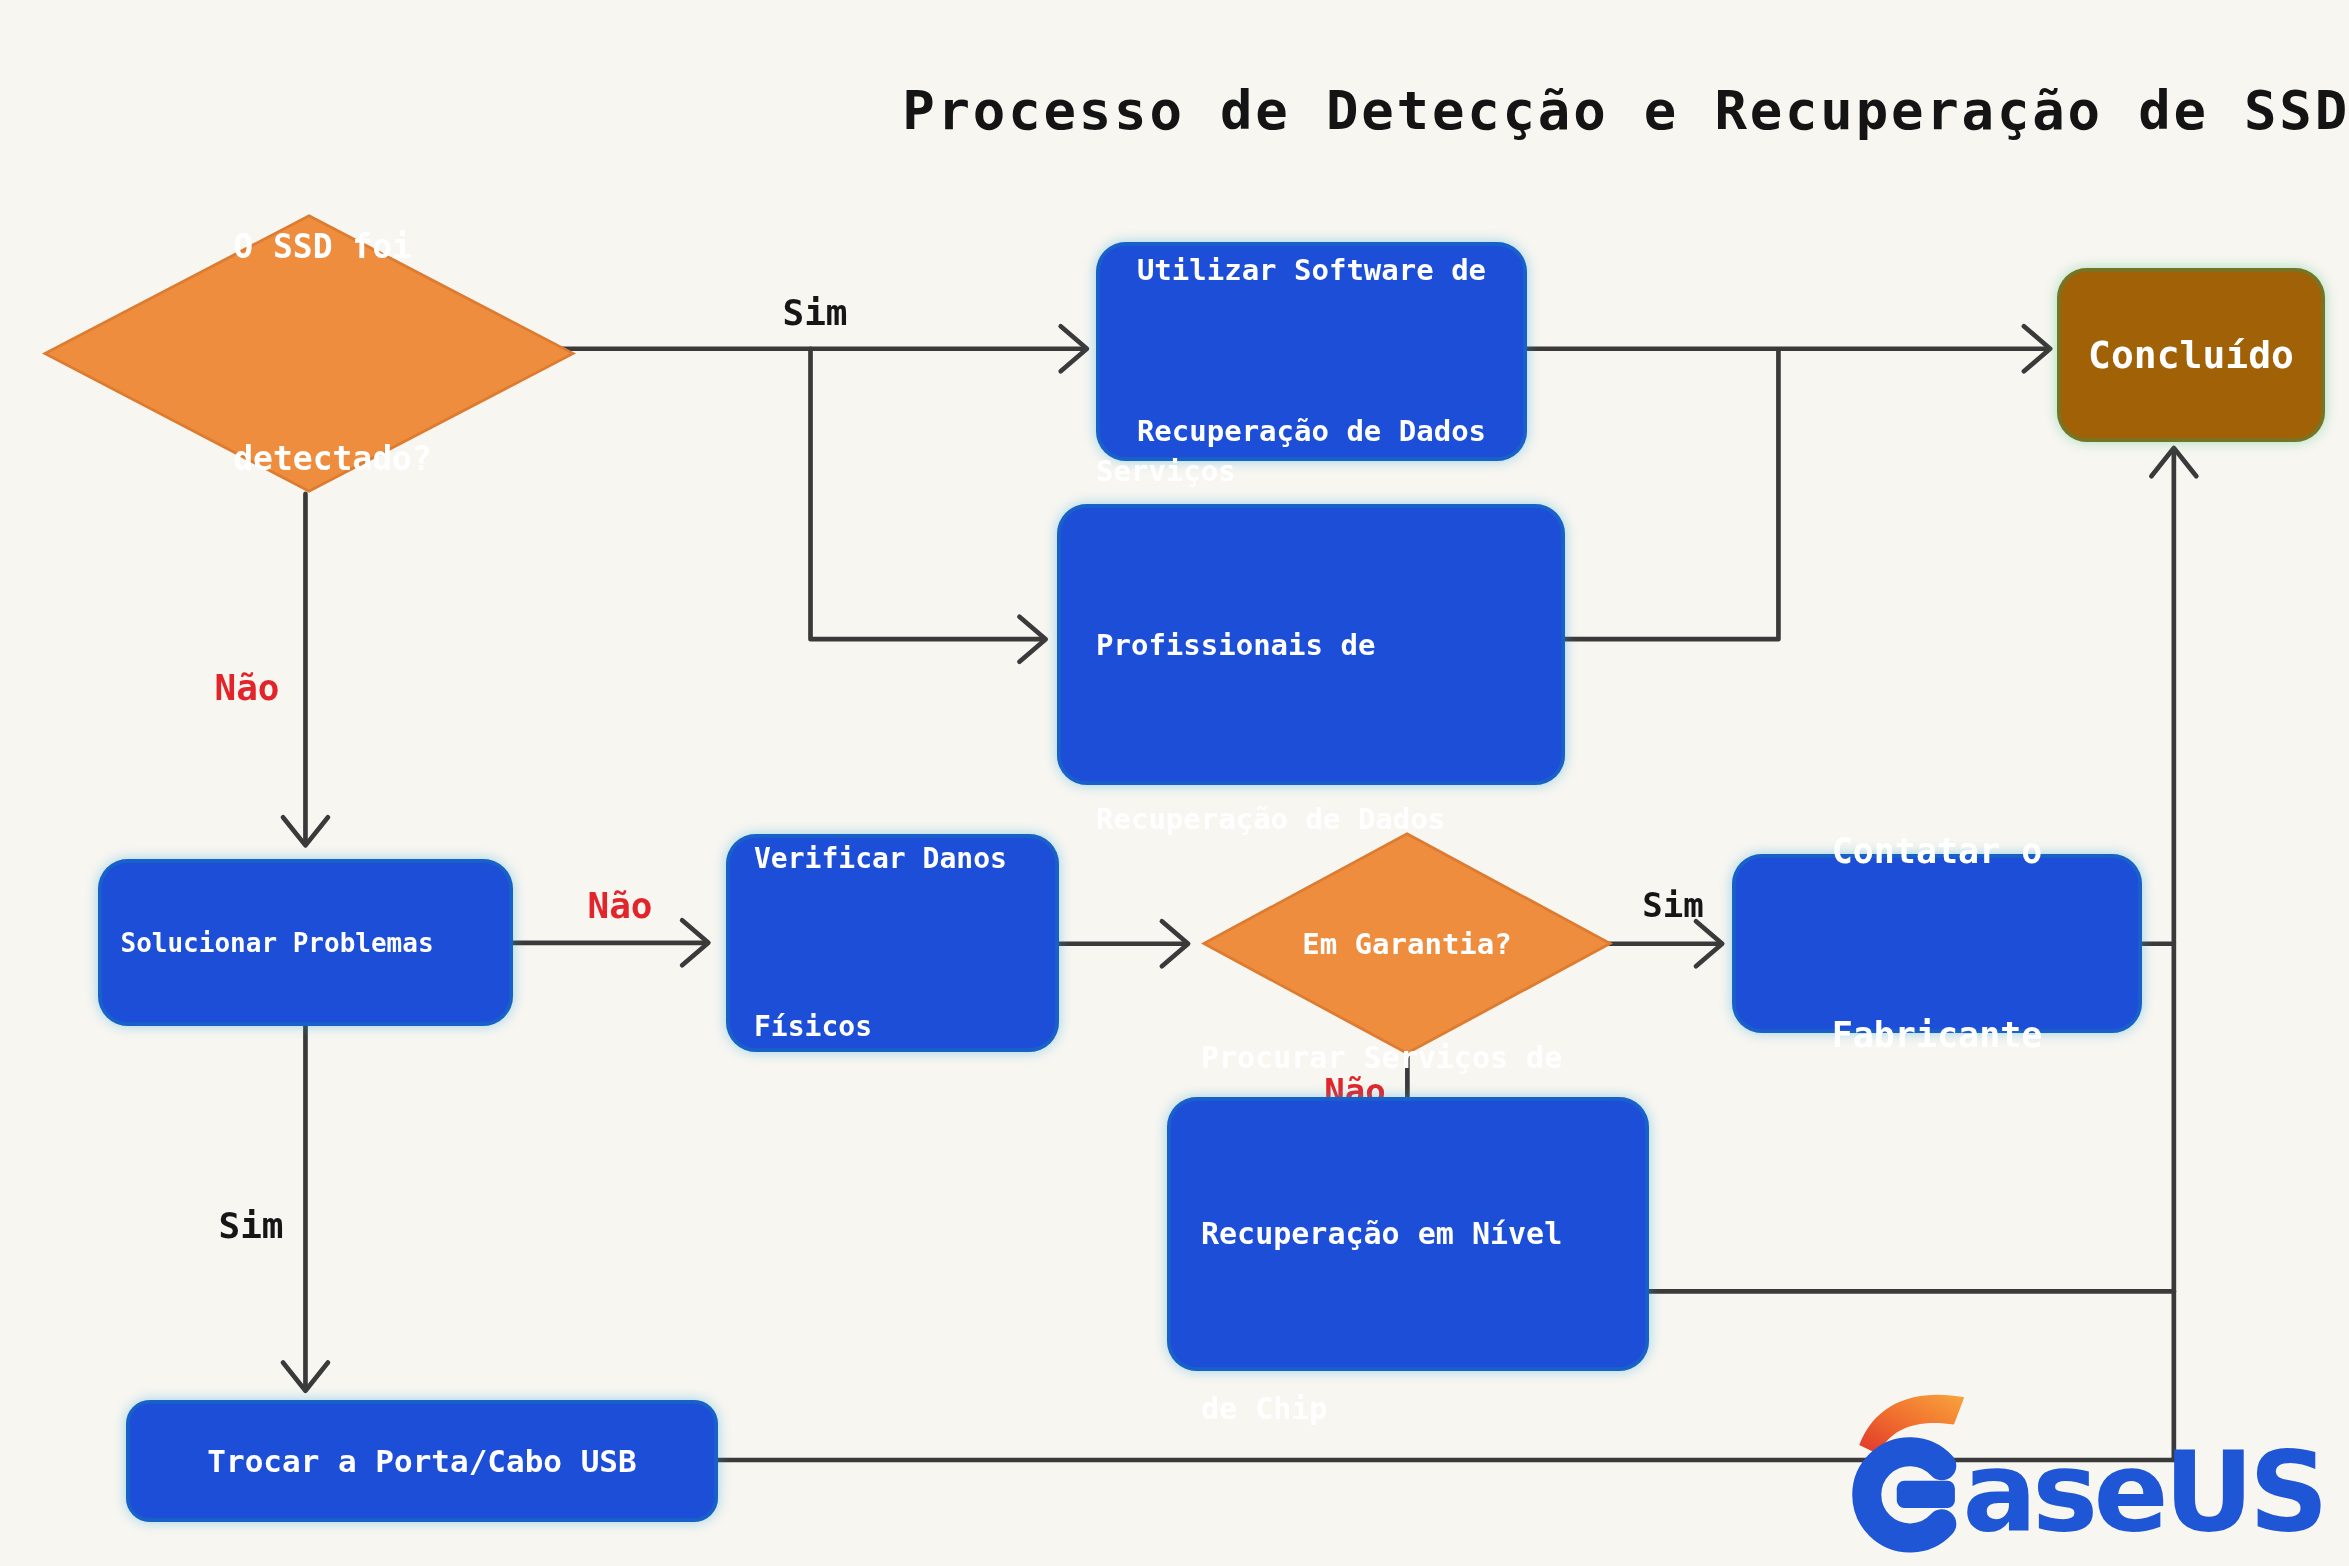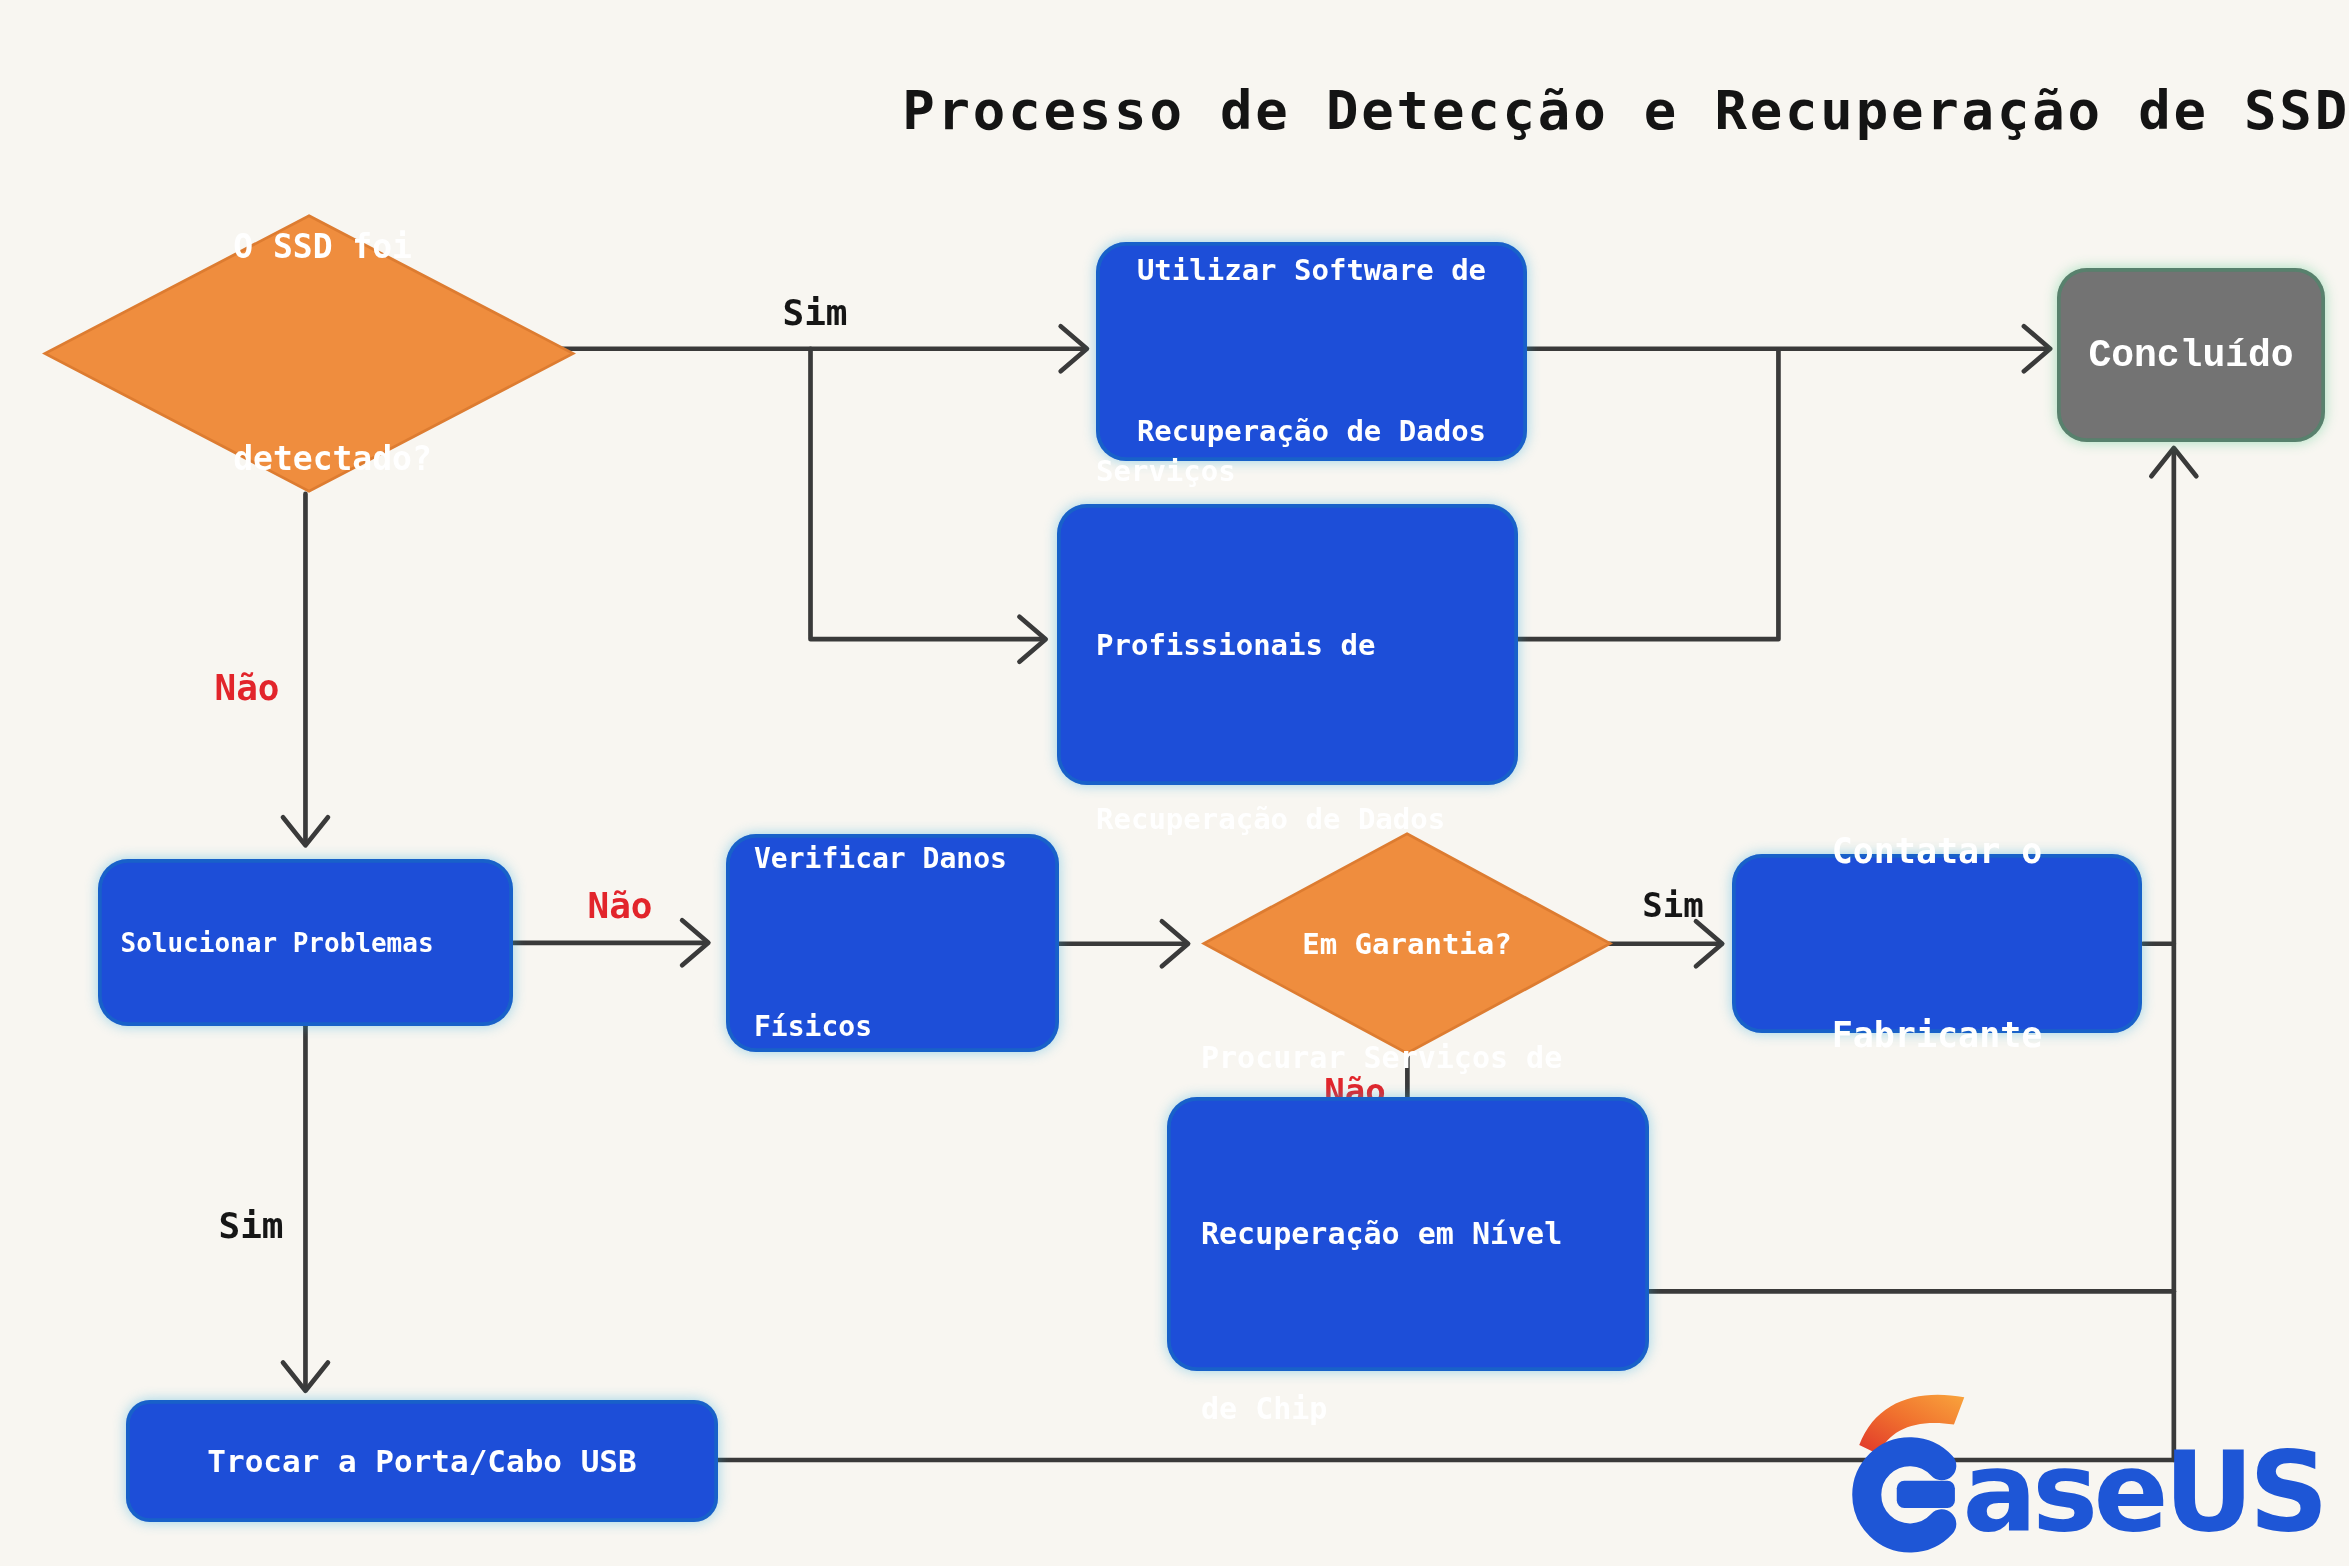--- a/index.html
+++ b/index.html
@@ -22,23 +22,22 @@
     z-index:2;
   }
   .node{position:absolute;z-index:2;display:flex;align-items:center;justify-content:center;}
   .rect{
     background:#1d4ed8;
     border-radius:30px;
     box-shadow:inset 0 0 0 3.7px rgba(16,134,176,.35), 0 0 13px rgba(41,168,219,.45);
     color:#ffffff;font-weight:700;
   }
   .rect.green{
-    background:#737373;
+    background:#a16207;
     box-shadow:inset 0 0 0 3.7px rgba(38,156,97,.35), 0 0 13px rgba(62,196,127,.45);
-    font-family:Liberation Mono, monospace;
   }
   .decision svg.shape{position:absolute;left:0;top:0;width:100%;height:100%;}
   .decision .nlabel{position:relative;z-index:1;}
   .nlabel{color:#fff;font-weight:700;white-space:pre;}
   .tleft{text-align:left;}
   .tcenter{text-align:center;}
   .elabel{
     position:absolute;z-index:2;font-weight:700;color:#161616;
     white-space:nowrap;transform:translate(-50%,-50%);
   }
@@ -109,21 +108,21 @@
     <div class="nlabel tcenter" style="font-size:29px;line-height:1.85;">
       <div>Utilizar Software de</div>
       <div>Recuperação de Dados</div>
     </div>
   </div>
 
   <div class="node rect green" style="left:2057px;top:268px;width:268px;height:174px;">
     <div class="nlabel tcenter" style="font-size:38px;">Concluído</div>
   </div>
 
-  <div class="node rect" style="left:1057px;top:504px;width:461px;height:281px;justify-content:flex-start;align-items:center;">
+  <div class="node rect" style="left:1057px;top:504px;width:508px;height:281px;justify-content:flex-start;align-items:center;">
     <div class="nlabel tleft" style="font-size:29px;line-height:2.0;margin-left:39px;">
       <div>Serviços</div>
       <div>Profissionais de</div>
       <div>Recuperação de Dados</div>
     </div>
   </div>
 
   <div class="elabel red" style="left:247px;top:687px;font-size:36px;">Não</div>
 
   <div class="node rect" style="left:98px;top:859px;width:415px;height:167px;justify-content:flex-start;">

